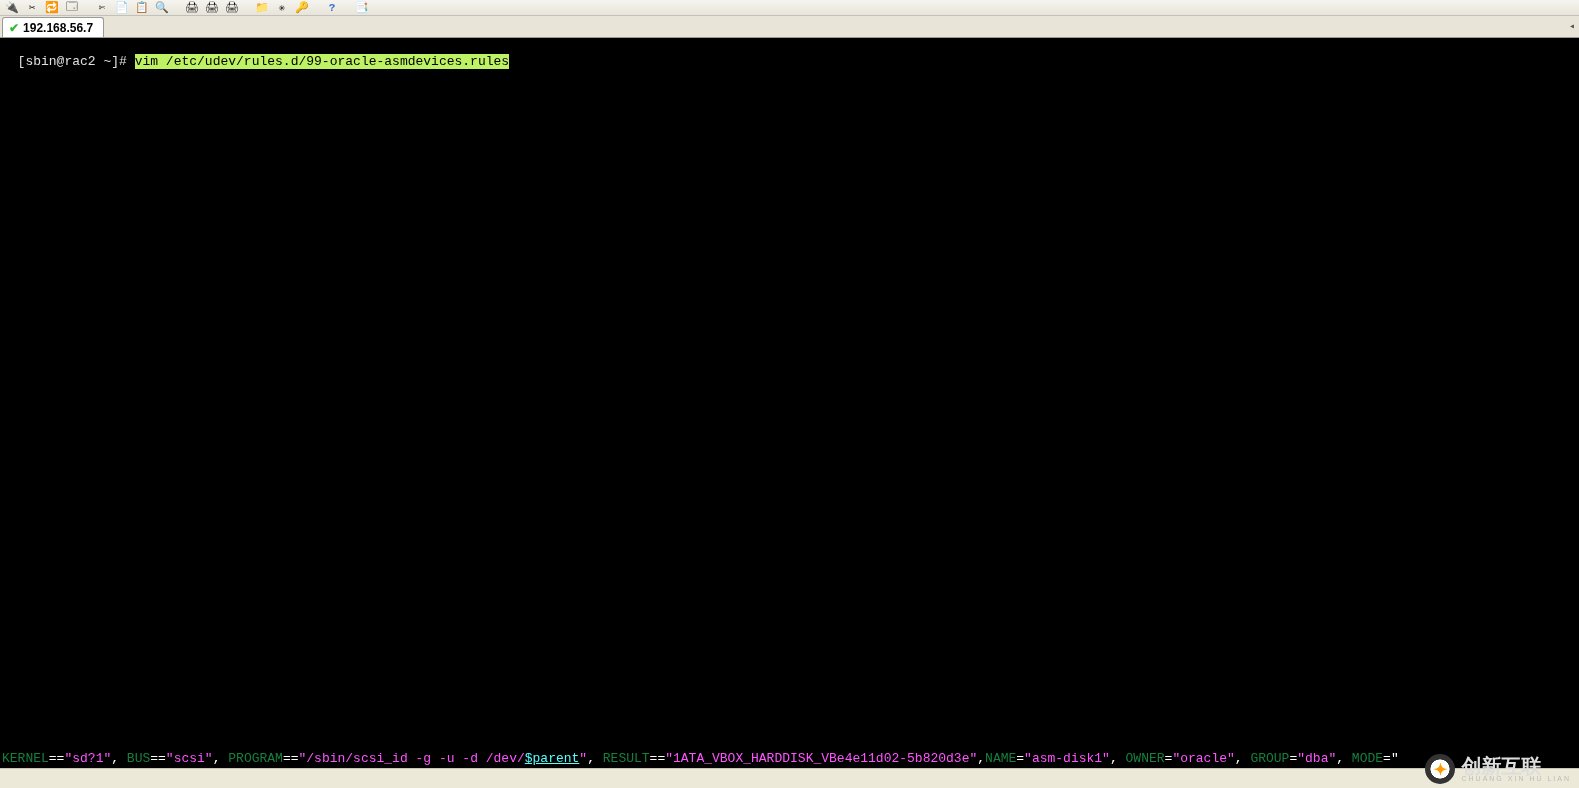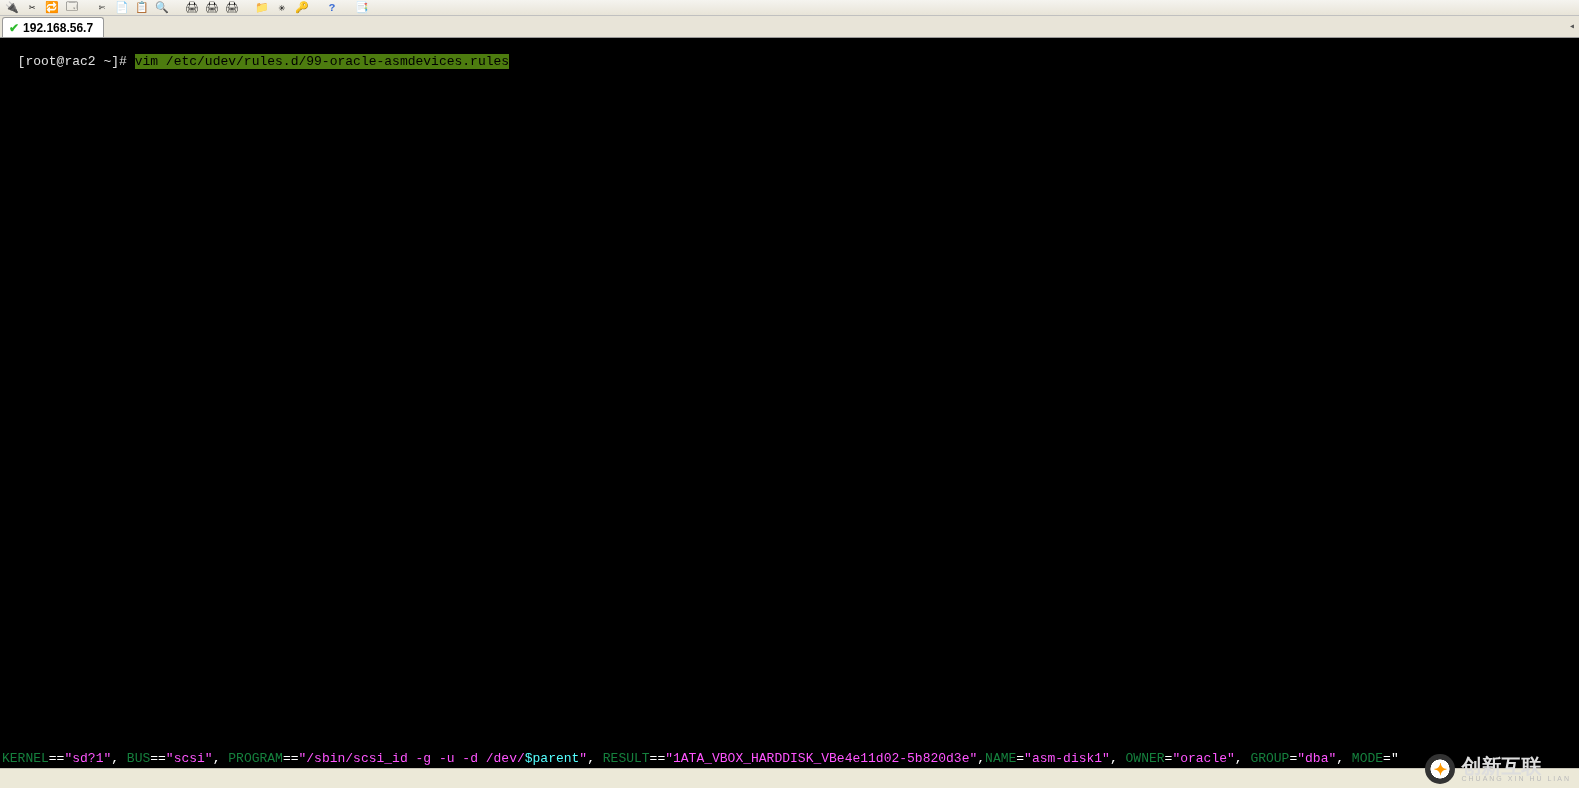--- a/index.html
+++ b/index.html
@@ -70,36 +70,36 @@
     font-size: 13px;
     line-height: 15px;
     padding: 1px 2px;
     overflow: hidden;
     white-space: pre;
   }
   .prompt-line {
     display: inline-block;
   }
   .sel {
-    background: #4d7c0f;
+    background: #bef264;
     color: #000;
   }
   .vim-line {
     position: absolute;
     bottom: 2px;
     left: 2px;
     right: 2px;
     white-space: nowrap;
     font-family: "Courier New", monospace;
     font-size: 13px;
   }
   .c-yellow { color: #15803d; }
   .c-white  { color: #ffffff; }
   .c-magenta{ color: #ff55ff; }
-  .c-cyan   { color: #55ffff; }
+  .c-cyan   { color: #55ffff; text-decoration: underline; }
   .bottombar {
     position: absolute;
     left: 0; right: 0; bottom: 0;
     height: 20px;
     background: #ece9d8;
     border-top: 1px solid #c8c4b8;
   }
   .watermark {
     position: absolute;
     right: 8px;
@@ -149,21 +149,21 @@
 
 <div class="tabbar">
   <div class="tab">
     <span class="check">✔</span>
     <span>192.168.56.7</span>
   </div>
   <span class="tabbar-arrow">◂</span>
 </div>
 
 <div class="terminal">
-  <span class="prompt-line"><span>[root@rac2 ~]# </span><span class="sel">vim /etc/udev/rules.d/99-oracle-asmdevices.rules</span></span>
+  <span class="prompt-line"><span>[sbin@rac2 ~]# </span><span class="sel">vim /etc/udev/rules.d/99-oracle-asmdevices.rules</span></span>
 
   <div class="vim-line">
     <span class="c-yellow">KERNEL</span><span class="c-white">==</span><span class="c-magenta">"sd?1"</span><span class="c-white">, </span><span class="c-yellow">BUS</span><span class="c-white">==</span><span class="c-magenta">"scsi"</span><span class="c-white">, </span><span class="c-yellow">PROGRAM</span><span class="c-white">==</span><span class="c-magenta">"/sbin/scsi_id -g -u -d /dev/</span><span class="c-cyan">$parent</span><span class="c-magenta">"</span><span class="c-white">, </span><span class="c-yellow">RESULT</span><span class="c-white">==</span><span class="c-magenta">"1ATA_VBOX_HARDDISK_VBe4e11d02-5b820d3e"</span><span class="c-white">,</span><span class="c-yellow">NAME</span><span class="c-white">=</span><span class="c-magenta">"asm-disk1"</span><span class="c-white">, </span><span class="c-yellow">OWNER</span><span class="c-white">=</span><span class="c-magenta">"oracle"</span><span class="c-white">, </span><span class="c-yellow">GROUP</span><span class="c-white">=</span><span class="c-magenta">"dba"</span><span class="c-white">, </span><span class="c-yellow">MODE</span><span class="c-white">="</span>
   </div>
 </div>
 
 <div class="bottombar"></div>
 
 <div class="watermark">
   <div class="wm-logo">

